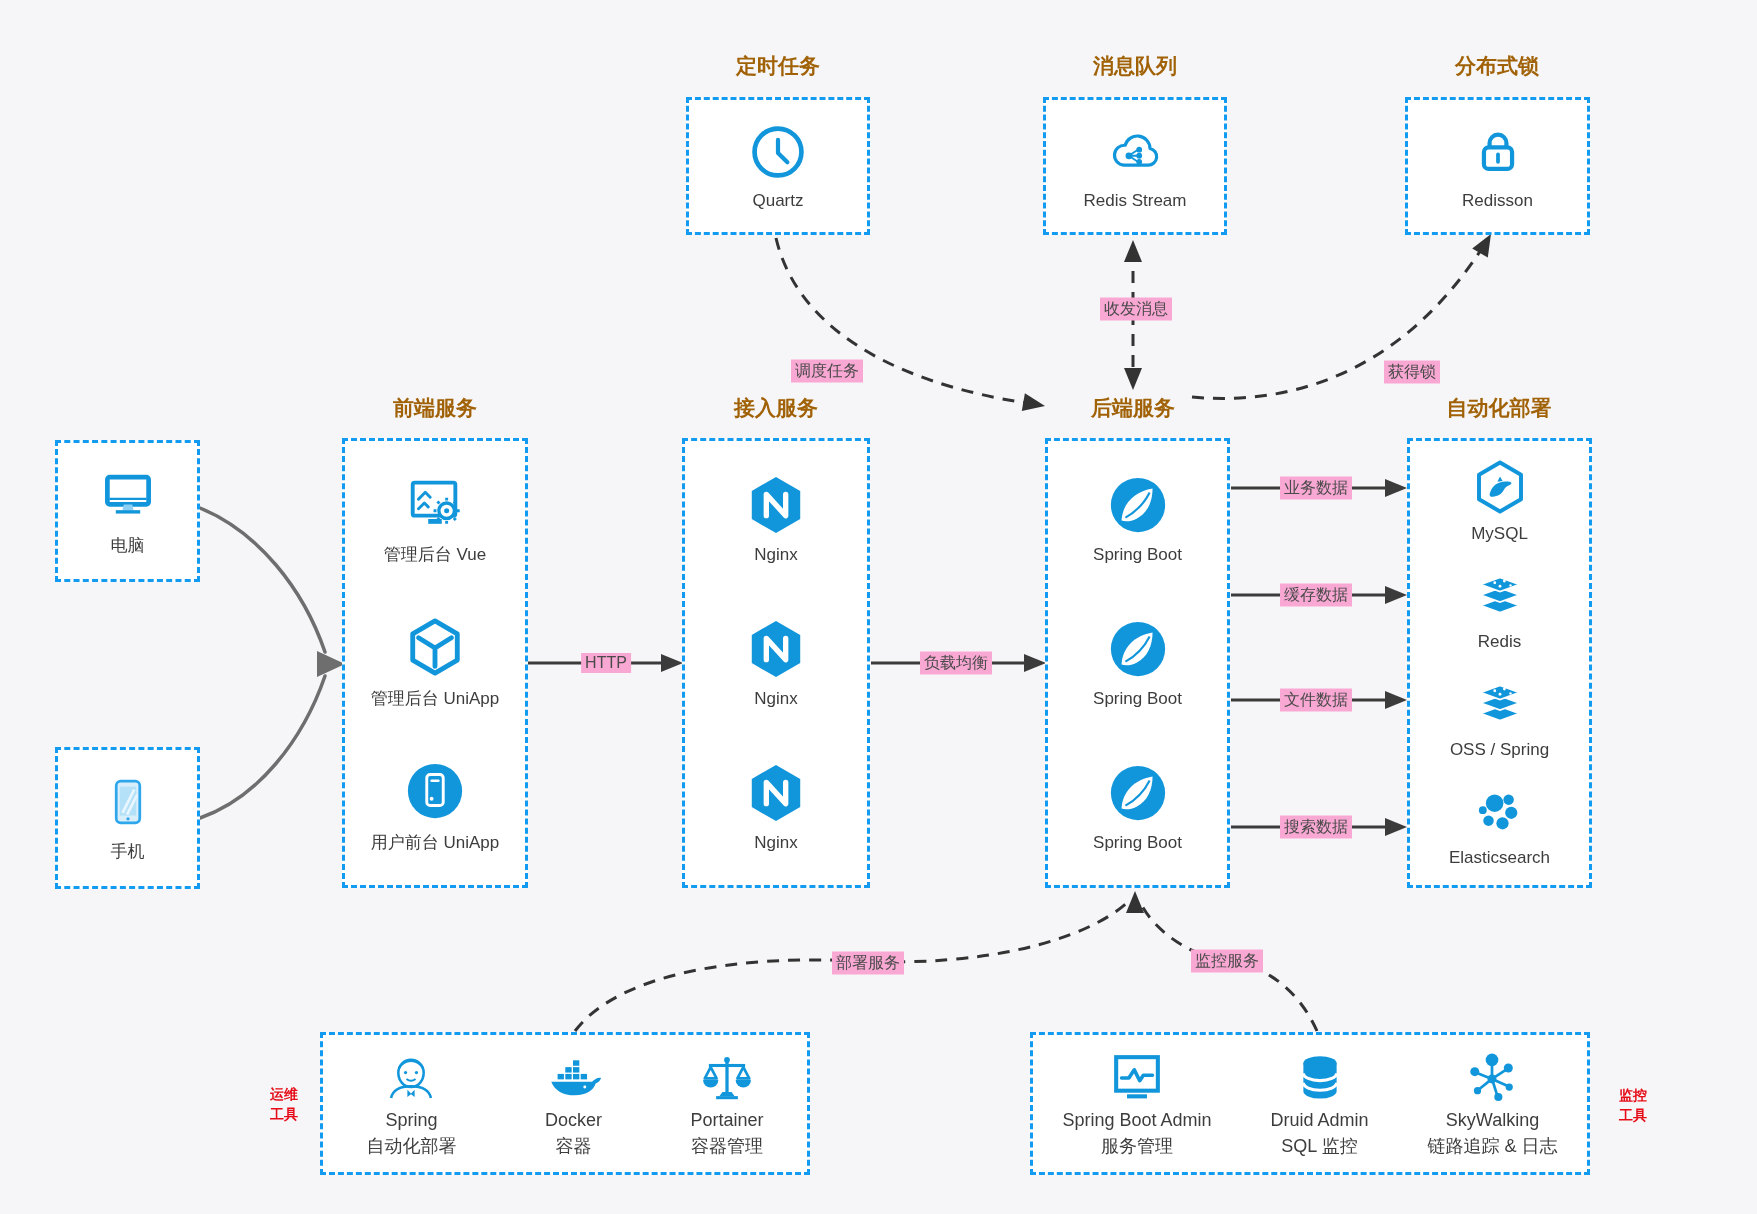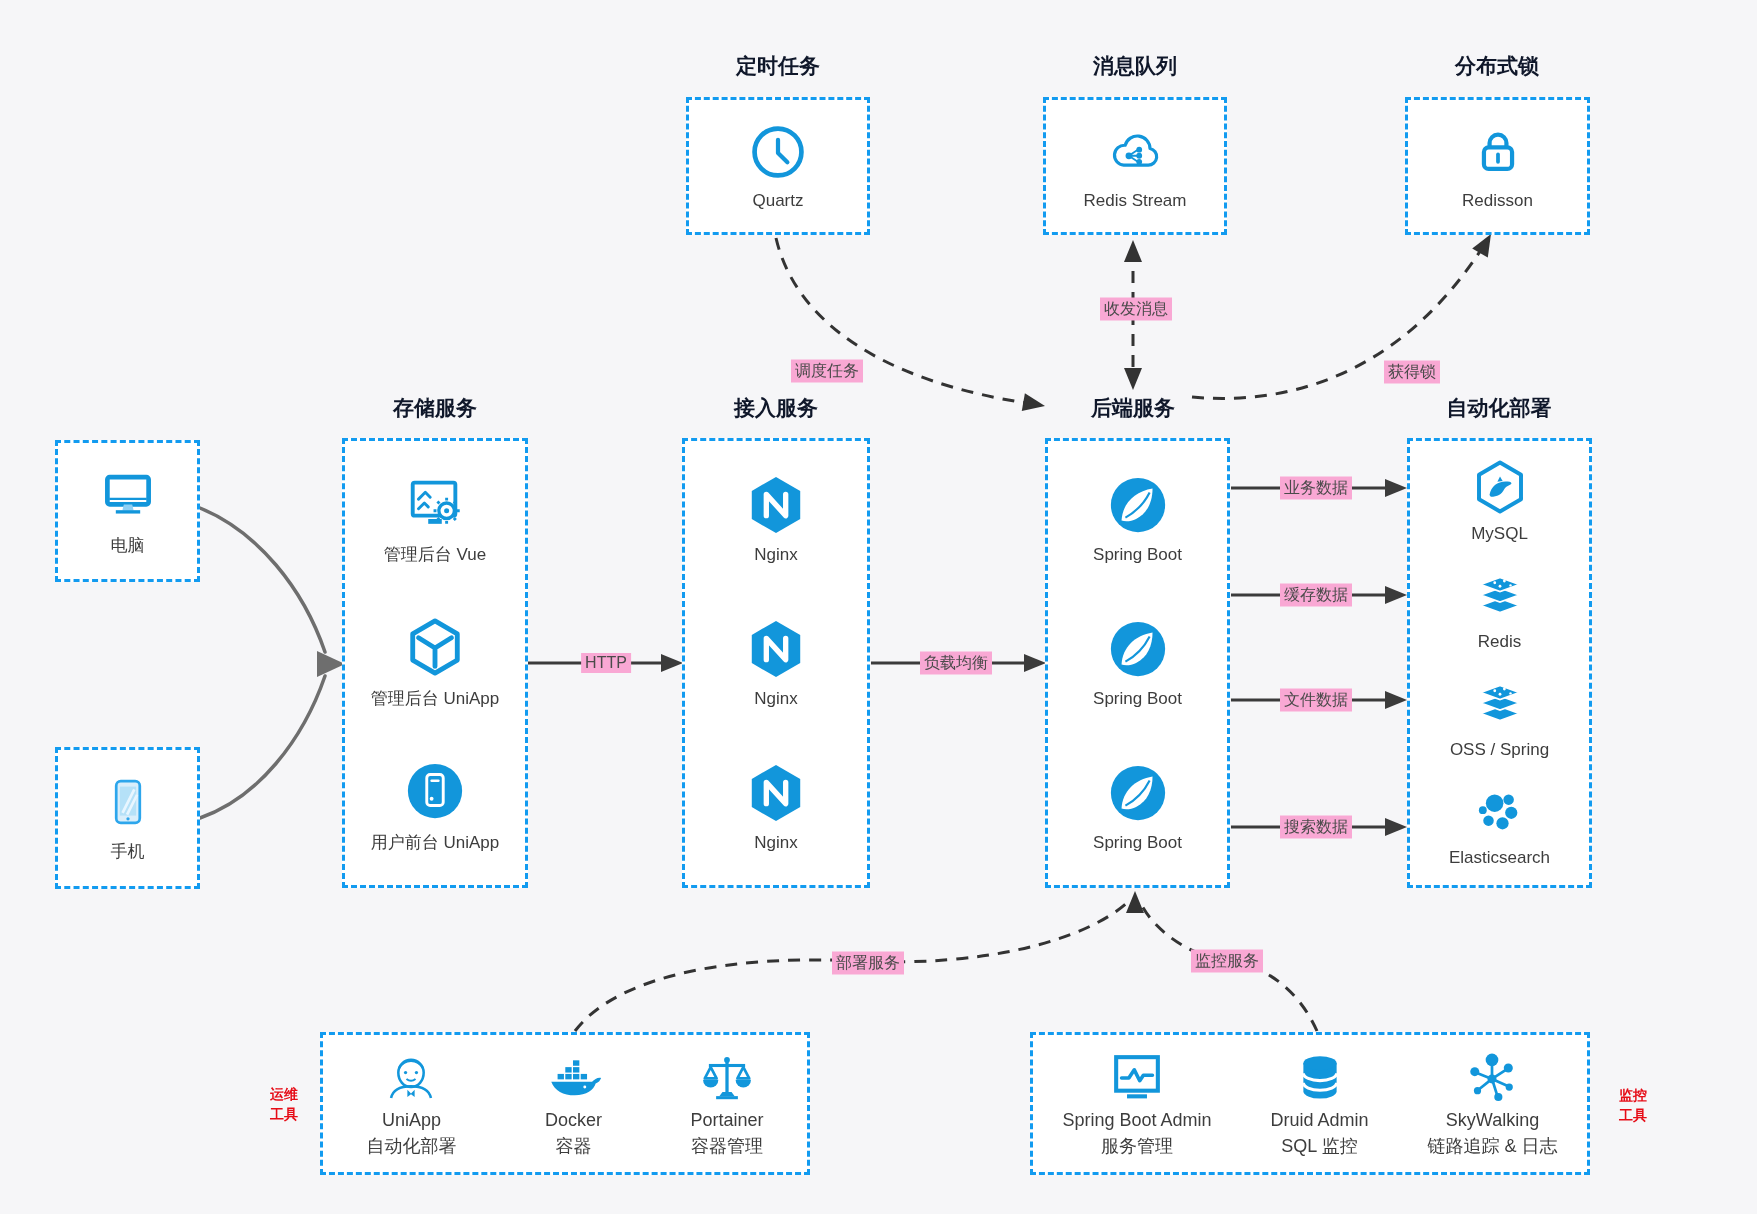--- a/index.html
+++ b/index.html
@@ -5,21 +5,21 @@
   html,body{margin:0;padding:0;background:#f6f6f8;}
   .canvas{position:relative;width:1757px;height:1214px;background:#f6f6f8;overflow:hidden;
           font-family:"Liberation Sans",sans-serif;}
   .wires{position:absolute;left:0;top:0;z-index:1;}
   .box{position:absolute;background:#fff;border:3px dashed #129bf0;box-sizing:border-box;z-index:2;}
   .col{display:flex;flex-direction:column;justify-content:space-around;align-items:center;padding:6px 0;}
   .row{display:flex;flex-direction:row;justify-content:space-around;align-items:center;}
   .node{display:flex;flex-direction:column;align-items:center;gap:9px;}
   .node svg{display:block;}
   .nlabel{font-size:17px;color:#3d3d3d;white-space:nowrap;}
-  .title{position:absolute;color:#0f172a;font-weight:bold;font-size:21px;transform:translateX(-50%);
+  .title{position:absolute;color:#a16207;font-weight:bold;font-size:21px;transform:translateX(-50%);
          white-space:nowrap;z-index:2;}
   .side-title{position:absolute;color:#e60c17;font-weight:bold;font-size:14px;text-align:center;
          line-height:1.45;transform:translate(-50%,-50%);z-index:2;}
   .edge-label{position:absolute;background:#f9a8d4;color:#4a4a4a;font-size:16px;padding:1px 4px;
          transform:translate(-50%,-50%);white-space:nowrap;z-index:3;}
   .bnode{display:flex;flex-direction:column;align-items:center;gap:3px;}
   .bname{font-size:18px;color:#3d3d3d;white-space:nowrap;}
   .bdesc{font-size:18px;color:#3d3d3d;white-space:nowrap;}
   .note{position:absolute;left:55px;top:96px;width:455px;height:72px;background:#faf1ae;
         color:#3a3a3a;font-size:17px;line-height:26px;padding:10px 0 0 16px;box-sizing:border-box;z-index:2;}
@@ -128,21 +128,21 @@
       <svg width="58" height="58" viewBox="0 0 64 64">
         <rect x="19" y="9" width="26" height="46" rx="5" fill="#d9eefb" stroke="#2da6ec" stroke-width="3"></rect>
         <rect x="23" y="15" width="18" height="32" fill="#b5e1f8"></rect>
         <path d="M26 44 L39 18 M31 46 L42 24" stroke="#e8f6ff" stroke-width="3"></path>
         <circle cx="32" cy="50.5" r="1.8" fill="#2da6ec"></circle>
       </svg>
       <div class="nlabel">手机</div>
     </div>
   </div>
 
-  <div class="title" style="left:435px;top:394px">存储服务</div>
+  <div class="title" style="left:435px;top:394px">前端服务</div>
   <div class="title" style="left:776px;top:394px">接入服务</div>
   <div class="title" style="left:1133px;top:394px">后端服务</div>
   <div class="title" style="left:1499px;top:394px">自动化部署</div>
 
   <div class="box col" style="left:342px;top:438px;width:186px;height:450px">
     <div class="node">
       <svg width="64" height="62" viewBox="0 0 64 64">
         <rect x="9" y="11" width="44" height="34" rx="2" fill="#fff" stroke="#1296db" stroke-width="4"></rect>
         <path d="M15 28 l7 -7 5 5 M15 38 l6 -6 4 4" stroke="#1296db" stroke-width="3" fill="none" stroke-linecap="round" stroke-linejoin="round"></path>
         <g stroke="#1296db" stroke-width="3" fill="none">
@@ -285,21 +285,21 @@
         <g fill="none" stroke="#1296db" stroke-width="2.8">
           <path d="M18 26 a14 14 0 0 1 28 0 c0 9 -6 16 -14 16 s-14 -7 -14 -16 z"></path>
           <path d="M19 21 c3 -6 8 -8 13 -8 s10 2 13 8"></path>
           <path d="M10 54 c2 -9 10 -13 22 -13 s20 4 22 13"></path>
           <path d="M27 33 q5 4 10 0" stroke-width="2.2"></path>
         </g>
         <circle cx="26" cy="26" r="1.8" fill="#1296db"></circle>
           <circle cx="38" cy="26" r="1.8" fill="#1296db"></circle>
         <path d="M28 45 l4 4 4 -4 v8 l-4 -3 -4 3 z" fill="#1296db"></path>
       </svg>
-      <div class="bname">UniApp</div>
+      <div class="bname">Spring</div>
       <div class="bdesc">自动化部署</div>
     </div>
     <div class="bnode">
       <svg width="60" height="58" viewBox="0 0 64 64">
         <g fill="#1296db">
           <rect x="15" y="27.5" width="7" height="6"></rect>
             <rect x="23.5" y="27.5" width="7" height="6"></rect>
           <rect x="32" y="27.5" width="7" height="6"></rect>
             <rect x="40.5" y="27.5" width="7" height="6"></rect>
           <rect x="23.5" y="20" width="7" height="6"></rect>

